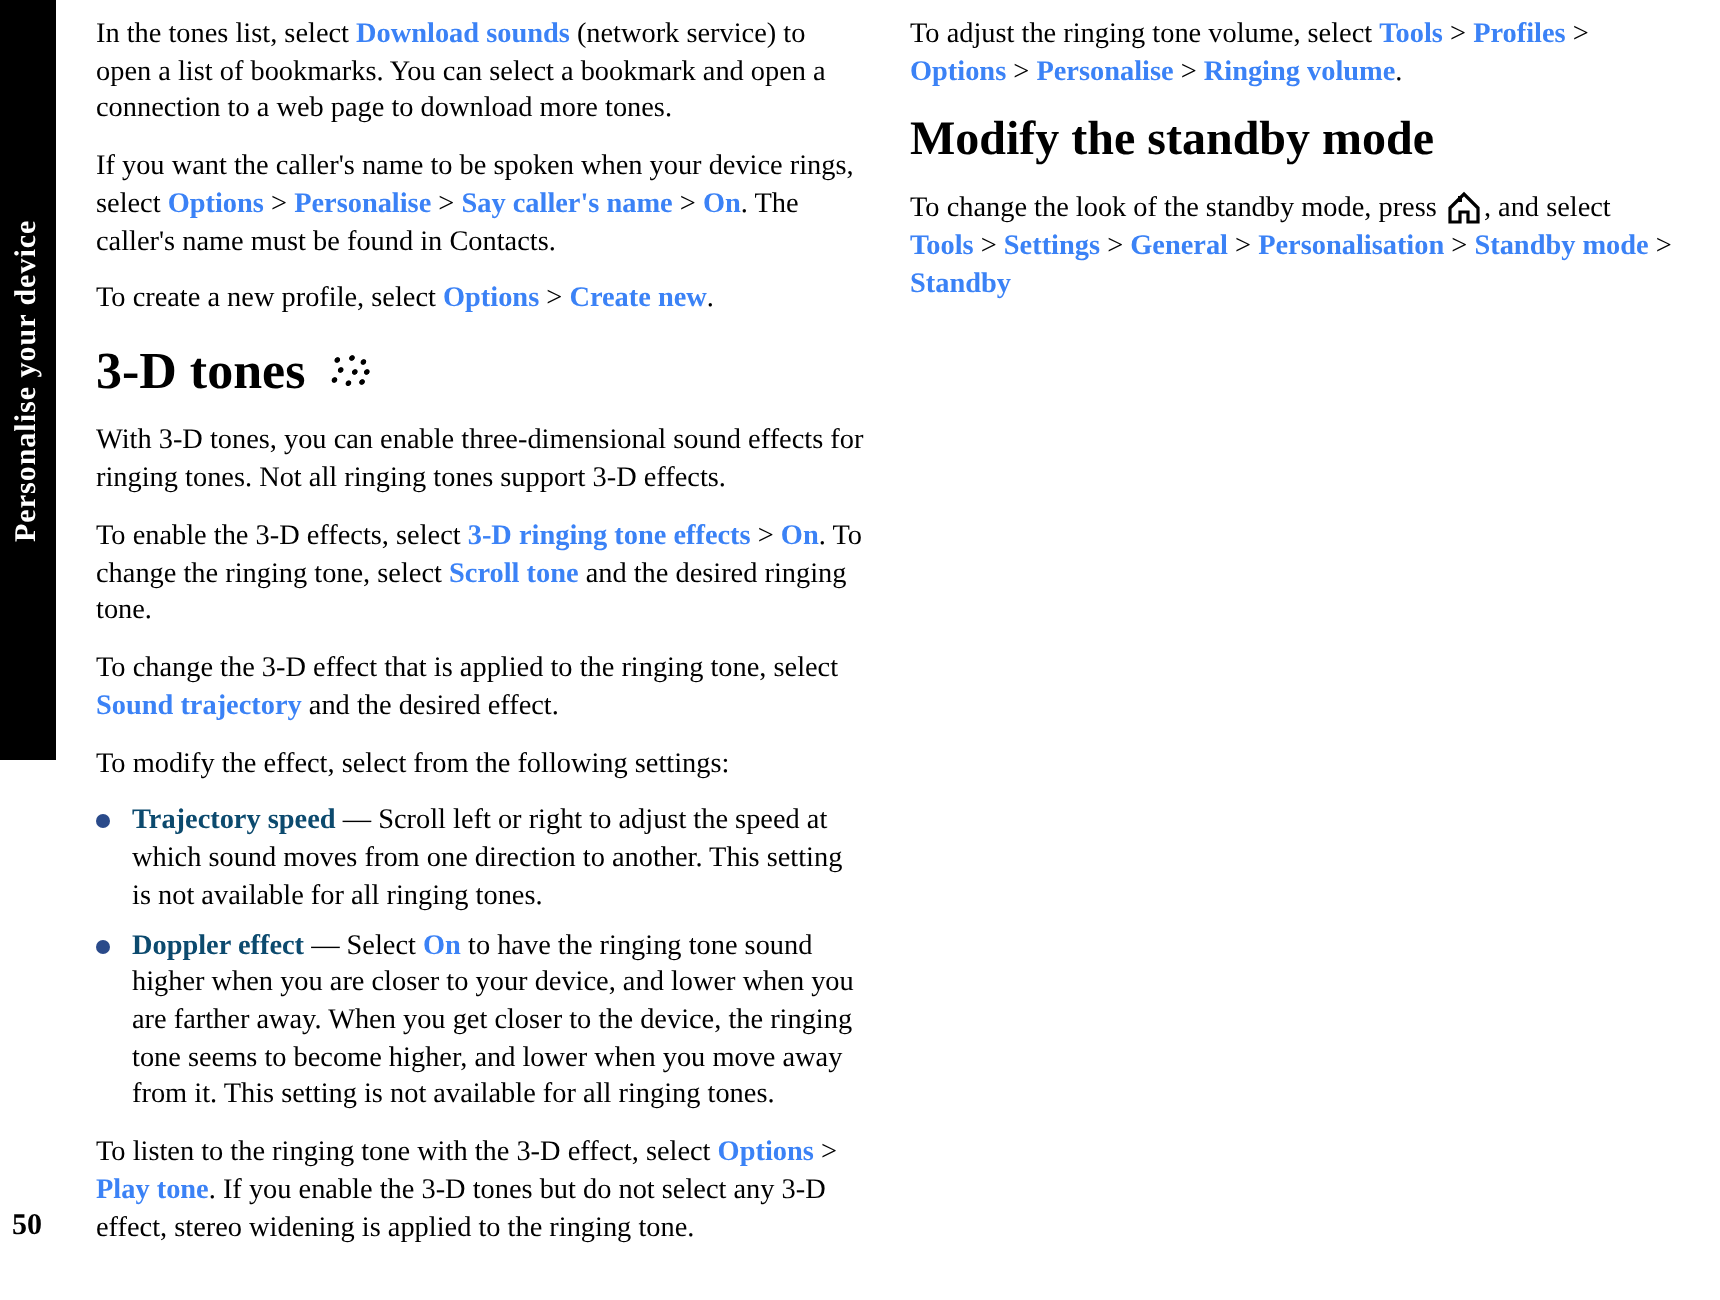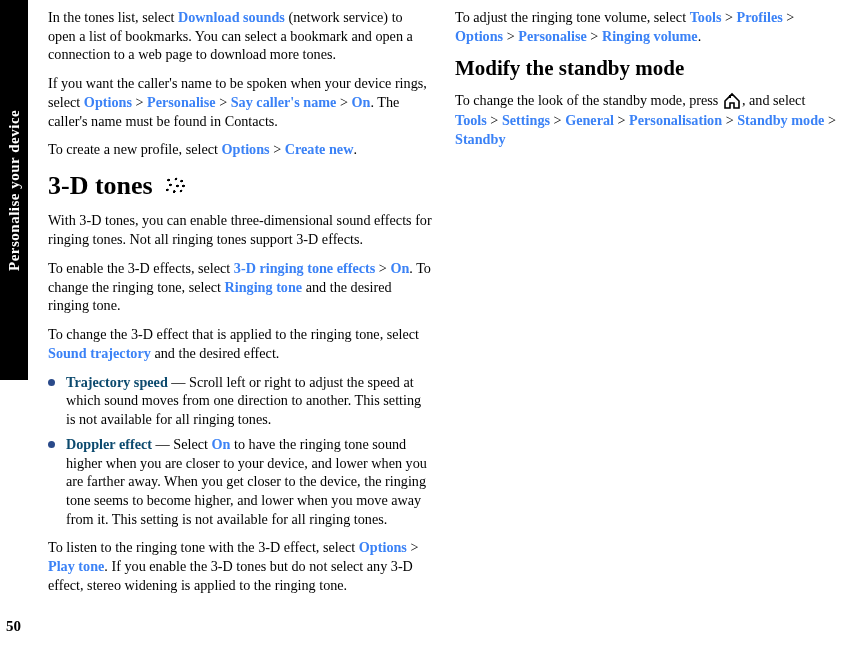--- a/index.html
+++ b/index.html
@@ -24,21 +24,21 @@
     display: flex;
     align-items: center;
     justify-content: center;
     font-weight: bold;
     font-size: 15px;
     letter-spacing: 0.5px;
   }
   .page-number {
     position: absolute;
     left: 6px;
-    bottom: 15px;
+    bottom: 28px;
     font-weight: bold;
     font-size: 15px;
   }
   .content {
     position: absolute;
     left: 48px;
     top: 8px;
     right: 20px;
     bottom: 10px;
     column-count: 2;
@@ -53,21 +53,21 @@
   h2.section {
     font-size: 26px;
     font-weight: bold;
     margin-top: 6px;
     margin-bottom: 8px;
     display: flex;
     align-items: center;
     gap: 8px;
   }
   h2.big-section {
-    font-size: 21px;
+    font-size: 24px;
     font-weight: bold;
     margin-top: 10px;
     margin-bottom: 8px;
   }
   .icon-3d {
     display: inline-block;
     width: 28px;
     height: 24px;
     position: relative;
   }
@@ -150,27 +150,28 @@
 
   <h2 class="section">
     <span>3-D tones</span>
     <span class="icon-3d"></span>
   </h2>
 
 
   <p>With 3-D tones, you can enable three-dimensional sound effects for ringing tones. Not all ringing tones support 3-D effects.</p>
 
   <p>
-    <span>To enable the 3-D effects, select </span><span class="bold-term">3-D ringing tone effects</span><span> &gt; </span><span class="bold-term">On</span><span>. To change the ringing tone, select </span><span class="bold-term">Ringing tone</span><span> and the desired ringing tone.</span>
+    <span>To enable the 3-D effects, select </span><span class="bold-term">3-D ringing tone effects</span><span> &gt; </span><span class="bold-term">On</span><span>. To change the ringing tone, select </span><span class="bold-term">Scroll tone</span><span> and the desired ringing tone.</span>
   </p>
 
   <p>
     <span>To change the 3-D effect that is applied to the ringing tone, select </span><span class="bold-term">Sound trajectory</span><span> and the desired effect.</span>
   </p>
 
+  <p>To modify the effect, select from the following settings:</p>
 
   <ul class="bullets">
     <li>
       <span class="blue-term">Trajectory speed</span><span> — Scroll left or right to adjust the speed at which sound moves from one direction to another. This setting is not available for all ringing tones.</span>
     </li>
     <li>
       <span class="blue-term">Doppler effect</span><span> — Select </span><span class="bold-term">On</span><span> to have the ringing tone sound higher when you are closer to your device, and lower when you are farther away. When you get closer to the device, the ringing tone seems to become higher, and lower when you move away from it. This setting is not available for all ringing tones.</span>
     </li>
   </ul>
 

